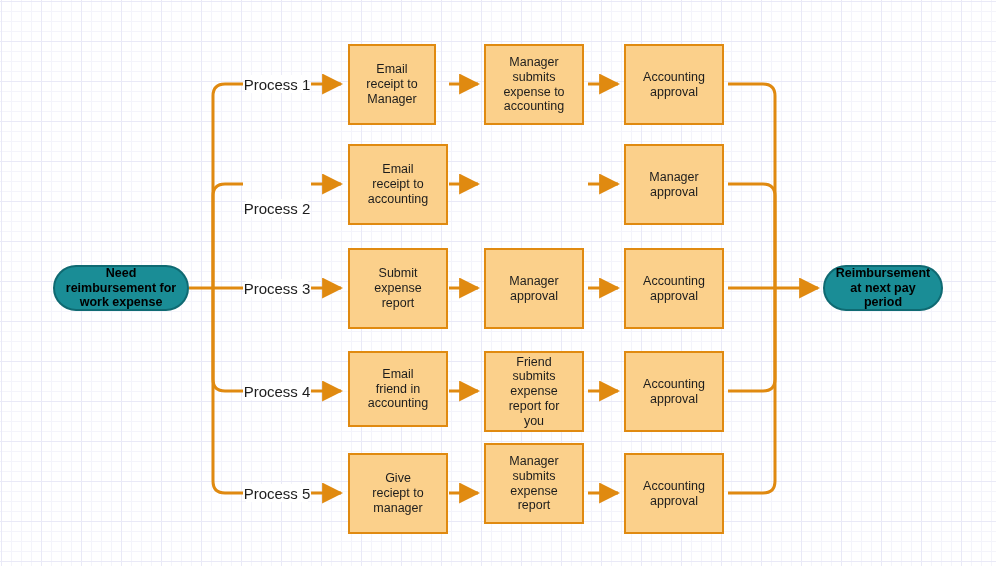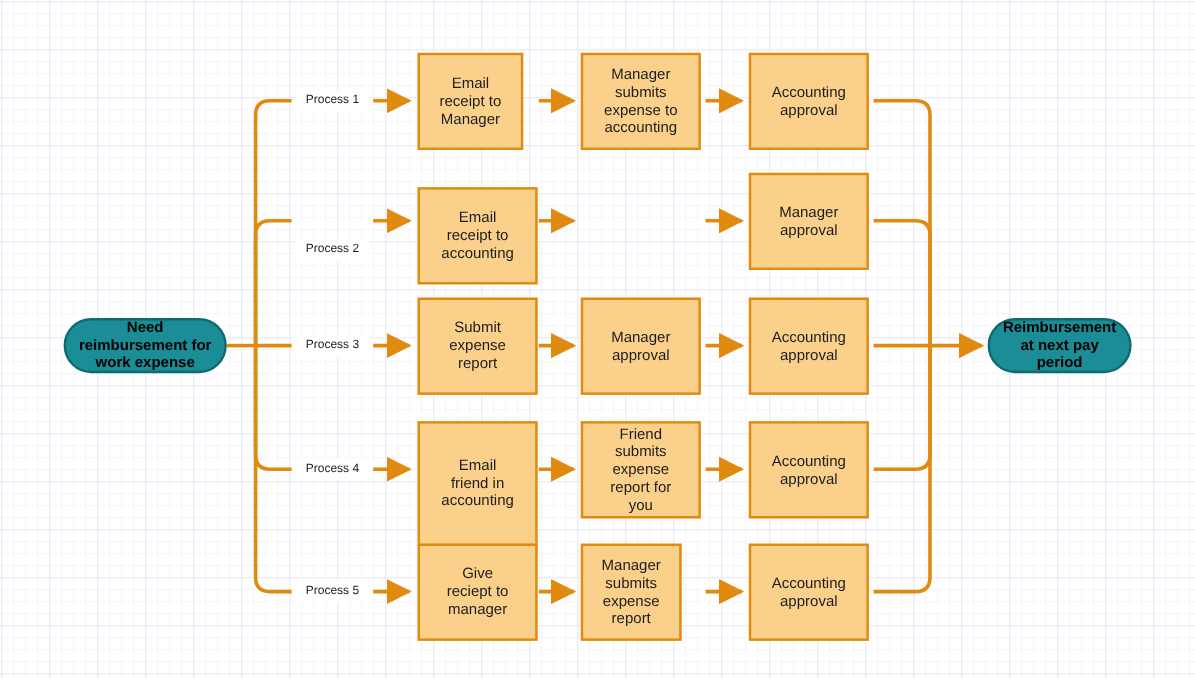--- a/index.html
+++ b/index.html
@@ -59,21 +59,21 @@
     padding: 2px 8px;
   }
   .edge-label {
     position: absolute;
     box-sizing: border-box;
     display: flex;
     align-items: center;
     justify-content: center;
     background: #ffffff;
     color: #1d1d1d;
-    font-size: 10px;
+    font-size: 15px;
     white-space: nowrap;
     line-height: 1;
   }
 </style>
 </head>
 <body>
 
 <div id="canvas">
 
   <svg id="wires" viewBox="0 0 996 566" xmlns="http://www.w3.org/2000/svg">
@@ -137,21 +137,21 @@
   <div class="node process-box" style="left:484px; top:44px; width:100px; height:81px;">
     <span>Manager submits expense to accounting</span>
   </div>
   <div class="node process-box" style="left:624px; top:44px; width:100px; height:81px;">
     <span>Accounting approval</span>
   </div>
 
   <div class="edge-label" style="left:246px; top:175px; width:62px; height:18px;margin-top:24px;">
     <span>Process 2</span>
   </div>
-  <div class="node process-box" style="left:348px; top:144px; width:100px; height:81px;margin-top:12px;">
+  <div class="node process-box" style="left:348px; top:144px; width:100px; height:81px;">
     <span>Email receipt to accounting</span>
   </div>
   <div class="node process-box" style="left:624px; top:144px; width:100px; height:81px;">
     <span>Manager approval</span>
   </div>
 
   <div class="edge-label" style="left:246px; top:279px; width:62px; height:18px;">
     <span>Process 3</span>
   </div>
   <div class="node process-box" style="left:348px; top:248px; width:100px; height:81px;">
@@ -160,36 +160,36 @@
   <div class="node process-box" style="left:484px; top:248px; width:100px; height:81px;">
     <span>Manager approval</span>
   </div>
   <div class="node process-box" style="left:624px; top:248px; width:100px; height:81px;">
     <span>Accounting approval</span>
   </div>
 
   <div class="edge-label" style="left:246px; top:382px; width:62px; height:18px;">
     <span>Process 4</span>
   </div>
-  <div class="node process-box" style="left:348px; top:351px; width:100px; height:104px;">
+  <div class="node process-box" style="left:348px; top:351px; width:100px; height:76px;">
     <span>Email friend in accounting</span>
   </div>
   <div class="node process-box" style="left:484px; top:351px; width:100px; height:81px;">
     <span>Friend submits expense report for you</span>
   </div>
   <div class="node process-box" style="left:624px; top:351px; width:100px; height:81px;">
     <span>Accounting approval</span>
   </div>
 
   <div class="edge-label" style="left:246px; top:484px; width:62px; height:18px;">
     <span>Process 5</span>
   </div>
   <div class="node process-box" style="left:348px; top:453px; width:100px; height:81px;">
     <span>Give reciept to manager</span>
   </div>
-  <div class="node process-box" style="left:484px; top:453px; width:84px; height:81px;">
+  <div class="node process-box" style="left:484px; top:443px; width:100px; height:81px;">
     <span>Manager submits expense report</span>
   </div>
   <div class="node process-box" style="left:624px; top:453px; width:100px; height:81px;">
     <span>Accounting approval</span>
   </div>
 
 </div>
 
 </body></html>

